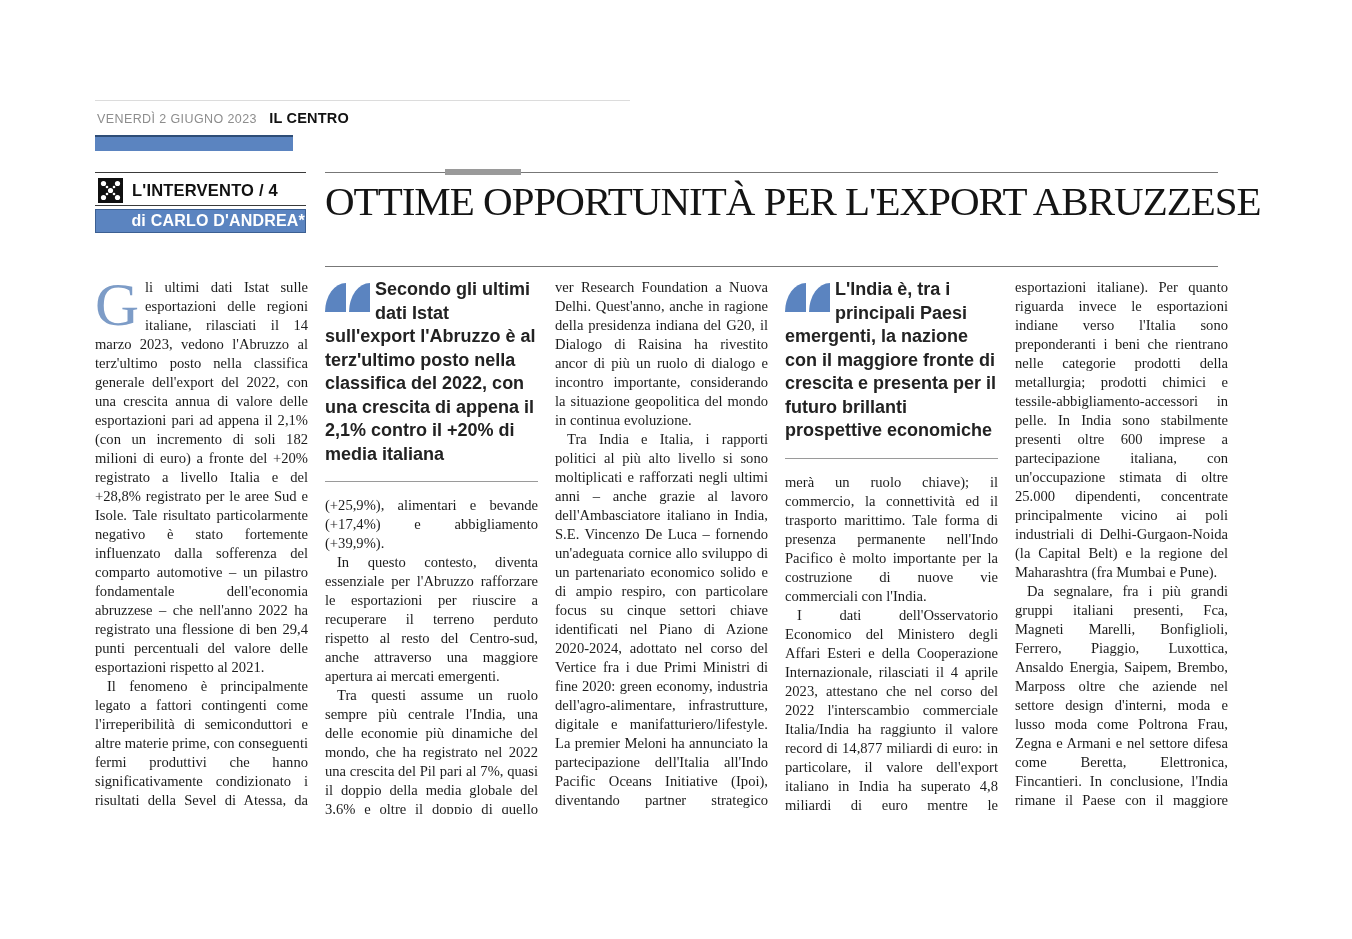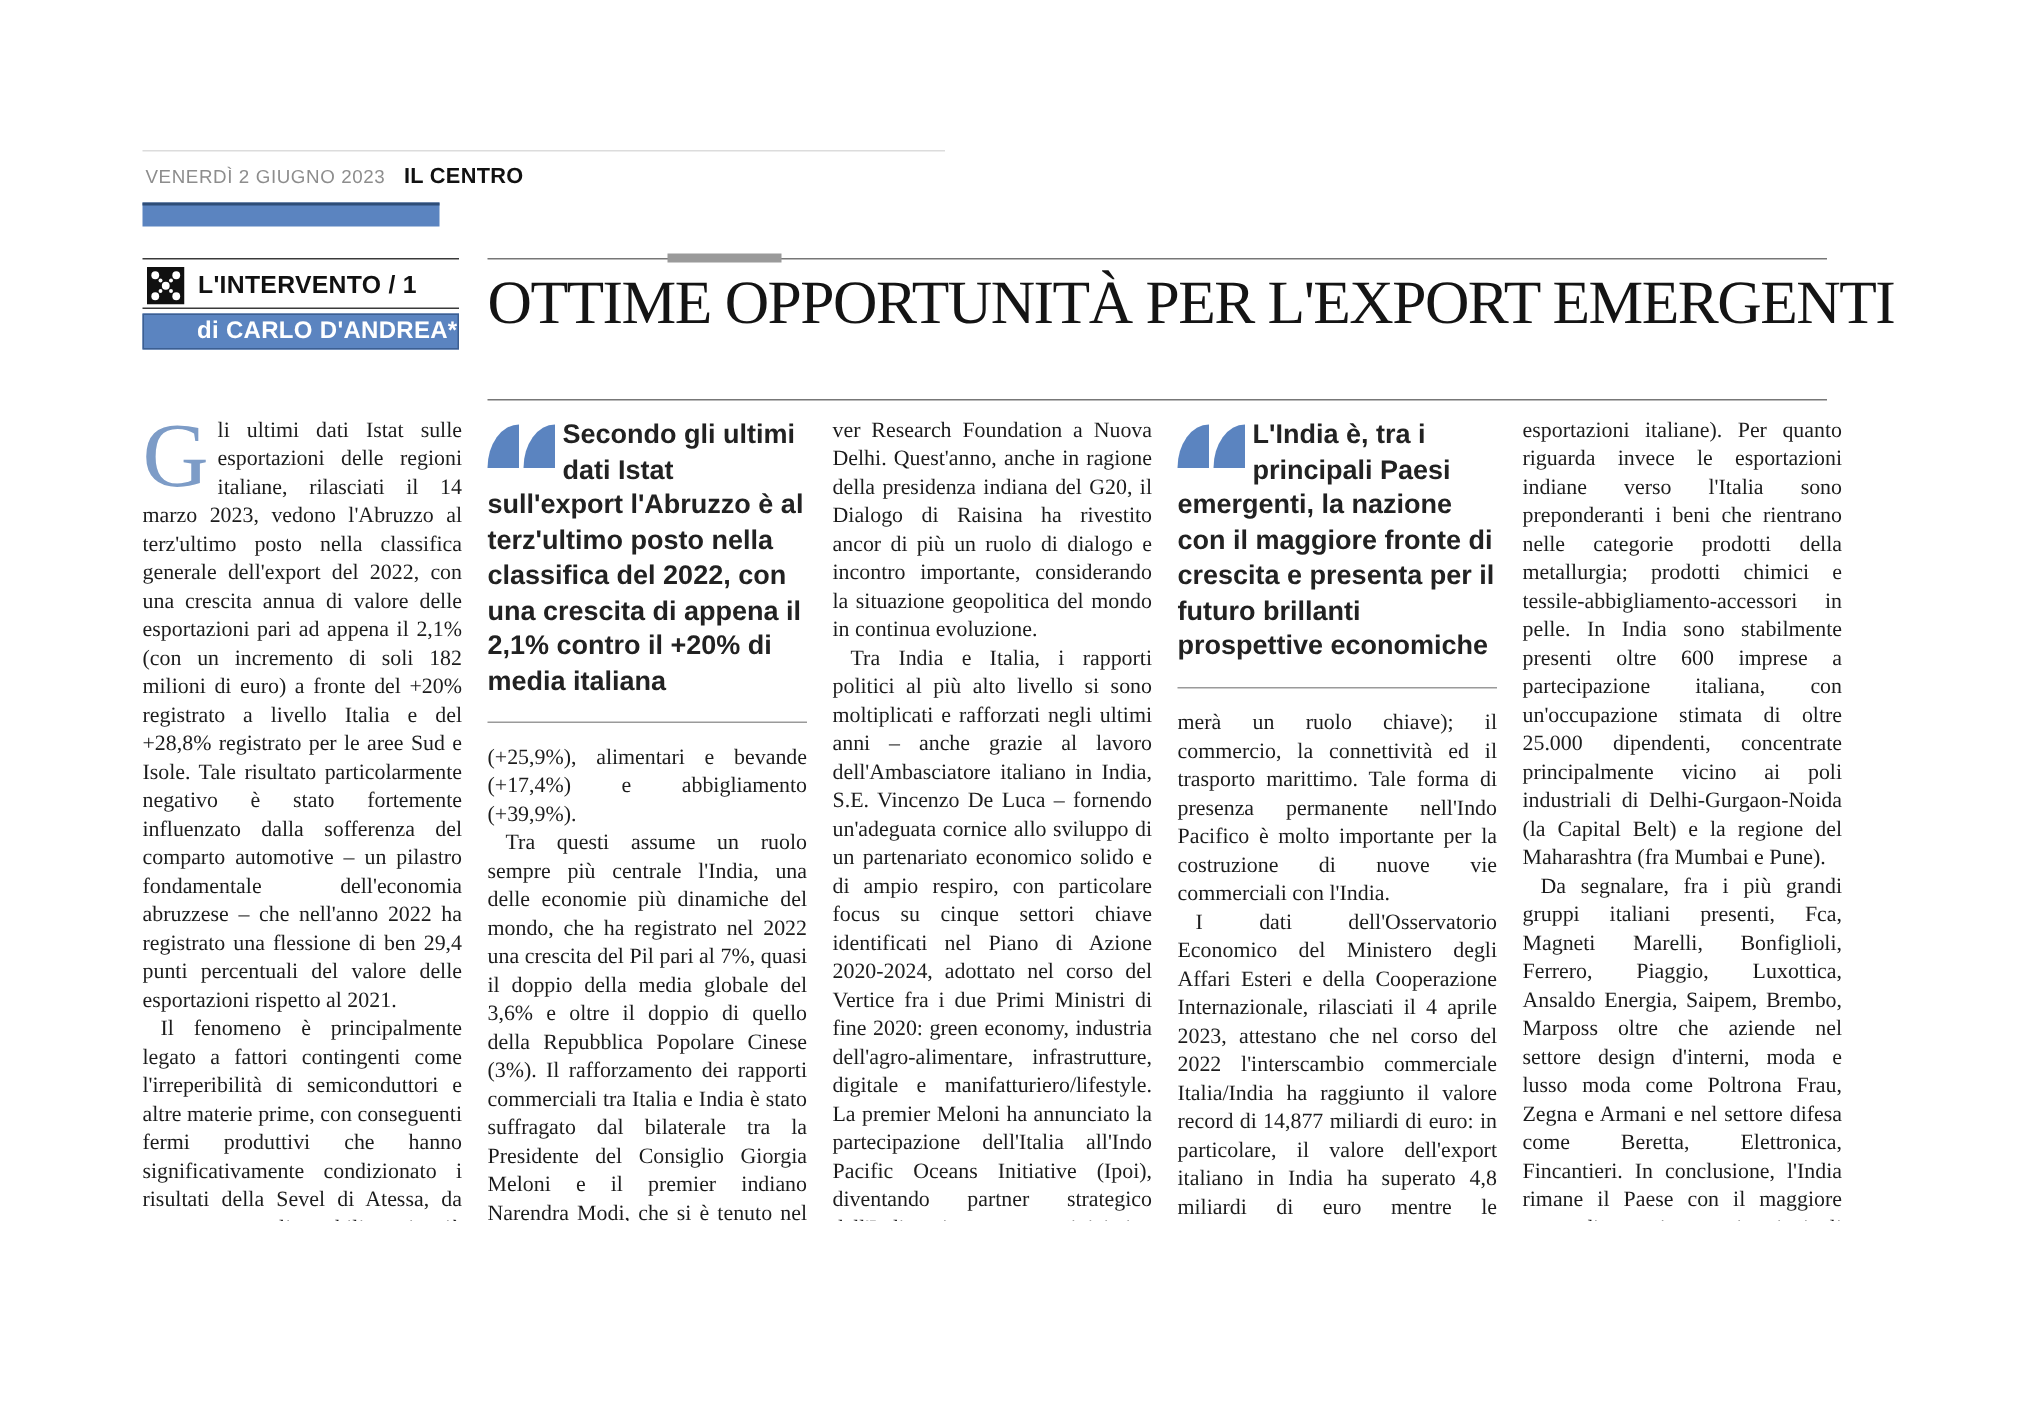--- a/index.html
+++ b/index.html
@@ -75,48 +75,49 @@
       <circle cx="5.5" cy="5.5" r="2.6" fill="#ffffff"></circle>
       <circle cx="19.5" cy="5.5" r="2.6" fill="#ffffff"></circle>
       <circle cx="12.5" cy="12.5" r="2.6" fill="#ffffff"></circle>
       <circle cx="5.5" cy="19.5" r="2.6" fill="#ffffff"></circle>
       <circle cx="19.5" cy="19.5" r="2.6" fill="#ffffff"></circle>
       <circle cx="9" cy="9" r="1.3" fill="#ffffff"></circle>
       <circle cx="16" cy="9" r="1.3" fill="#ffffff"></circle>
       <circle cx="9" cy="16" r="1.3" fill="#ffffff"></circle>
       <circle cx="16" cy="16" r="1.3" fill="#ffffff"></circle>
     </svg>
-    <span class="label">L'INTERVENTO / 1</span>
+    <span class="label">L'INTERVENTO / 4</span>
   </div>
   <div class="rule-dark kicker-rule-mid"></div>
   <div class="byline-bar">
     <span>di CARLO D'ANDREA*</span>
   </div>
 
   <div class="headline-rule-top"></div>
   <div class="headline-notch"></div>
   <h1 class="headline">
-    <span style="display:block">OTTIME OPPORTUNITÀ PER L'EXPORT EMERGENTI</span>
+    <span style="display:block">OTTIME OPPORTUNITÀ PER L'EXPORT ABRUZZESE</span>
   </h1>
   <div class="headline-rule-bottom"></div>
 
   <div class="columns">
 
     <div class="col">
       <p class="first"><span class="dropcap">G</span><span>li ultimi dati Istat sulle esportazioni delle regioni italiane, rilasciati il 14 marzo 2023, vedono l'Abruzzo al terz'ultimo posto nella classifica generale dell'export del 2022, con una crescita annua di valore delle esportazioni pari ad appena il 2,1% (con un incremento di soli 182 milioni di euro) a fronte del +20% registrato a livello Italia e del +28,8% registrato per le aree Sud e Isole. Tale risultato particolarmente negativo è stato fortemente influenzato dalla sofferenza del comparto automotive – un pilastro fondamentale dell'economia abruzzese – che nell'anno 2022 ha registrato una flessione di ben 29,4 punti percentuali del valore delle esportazioni rispetto al 2021.</span></p>
       <p class="indent">Il fenomeno è principalmente legato a fattori contingenti come l'irreperibilità di semiconduttori e altre materie prime, con conseguenti fermi produttivi che hanno significativamente condizionato i risultati della Sevel di Atessa, da sempre tra gli stabilimenti più performanti del Gruppo Stellantis per la produzione di veicoli commerciali. Il lieve incremento registrato a livello regionale è legato al contributo di altri settori, tra cui gli articoli farmaceutici, chimico-medicinali e botanici (+41% in valore di export rispetto all'anno precedente), gli articoli in gomma e materie plastiche (+22,7%), dei prodotti in metallo</p>
     </div>
 
     <div class="col">
       <div class="pullquote">
         <span class="qmark"><i></i><i></i></span>
         <span>Secondo gli ultimi dati Istat sull'export l'Abruzzo è al terz'ultimo posto nella classifica del 2022, con una crescita di appena il 2,1% contro il +20% di media italiana</span>
       </div>
       <hr class="pq-rule">
       <p class="first">(+25,9%), alimentari e bevande (+17,4%) e abbigliamento (+39,9%).</p>
+      <p class="indent">In questo contesto, diventa essenziale per l'Abruzzo rafforzare le esportazioni per riuscire a recuperare il terreno perduto rispetto al resto del Centro-sud, anche attraverso una maggiore apertura ai mercati emergenti.</p>
       <p class="indent">Tra questi assume un ruolo sempre più centrale l'India, una delle economie più dinamiche del mondo, che ha registrato nel 2022 una crescita del Pil pari al 7%, quasi il doppio della media globale del 3,6% e oltre il doppio di quello della Repubblica Popolare Cinese (3%). Il rafforzamento dei rapporti commerciali tra Italia e India è stato suffragato dal bilaterale tra la Presidente del Consiglio Giorgia Meloni e il premier indiano Narendra Modi, che si è tenuto nel contesto dell'ottava edizione del Dialogo di Raisina, conferenza geopolitica annuale ospitata dal Ministero indiano degli Affari esteri e dalla Obser-</p>
     </div>
 
     <div class="col">
       <p class="first">ver Research Foundation a Nuova Delhi. Quest'anno, anche in ragione della presidenza indiana del G20, il Dialogo di Raisina ha rivestito ancor di più un ruolo di dialogo e incontro importante, considerando la situazione geopolitica del mondo in continua evoluzione.</p>
       <p class="indent">Tra India e Italia, i rapporti politici al più alto livello si sono moltiplicati e rafforzati negli ultimi anni – anche grazie al lavoro dell'Ambasciatore italiano in India, S.E. Vincenzo De Luca – fornendo un'adeguata cornice allo sviluppo di un partenariato economico solido e di ampio respiro, con particolare focus su cinque settori chiave identificati nel Piano di Azione 2020-2024, adottato nel corso del Vertice fra i due Primi Ministri di fine 2020: green economy, industria dell'agro-alimentare, infrastrutture, digitale e manifatturiero/lifestyle. La premier Meloni ha annunciato la partecipazione dell'Italia all'Indo Pacific Oceans Initiative (Ipoi), diventando partner strategico dell'India in questa iniziativa regionale che ha l'obiettivo di stabilire un meccanismo di cooperazione fondato su sette pilastri, tra cui la sicurezza marittima; l'ecologia marittima; le risorse marittime; il rafforzamento delle capacità e condivisione delle risorse; la riduzione e gestione del rischio di catastrofi; la cooperazione scientifica, tecnologica e accademica (dove l'Italia assu-</p>
     </div>
 
     <div class="col">
       <div class="pullquote">

